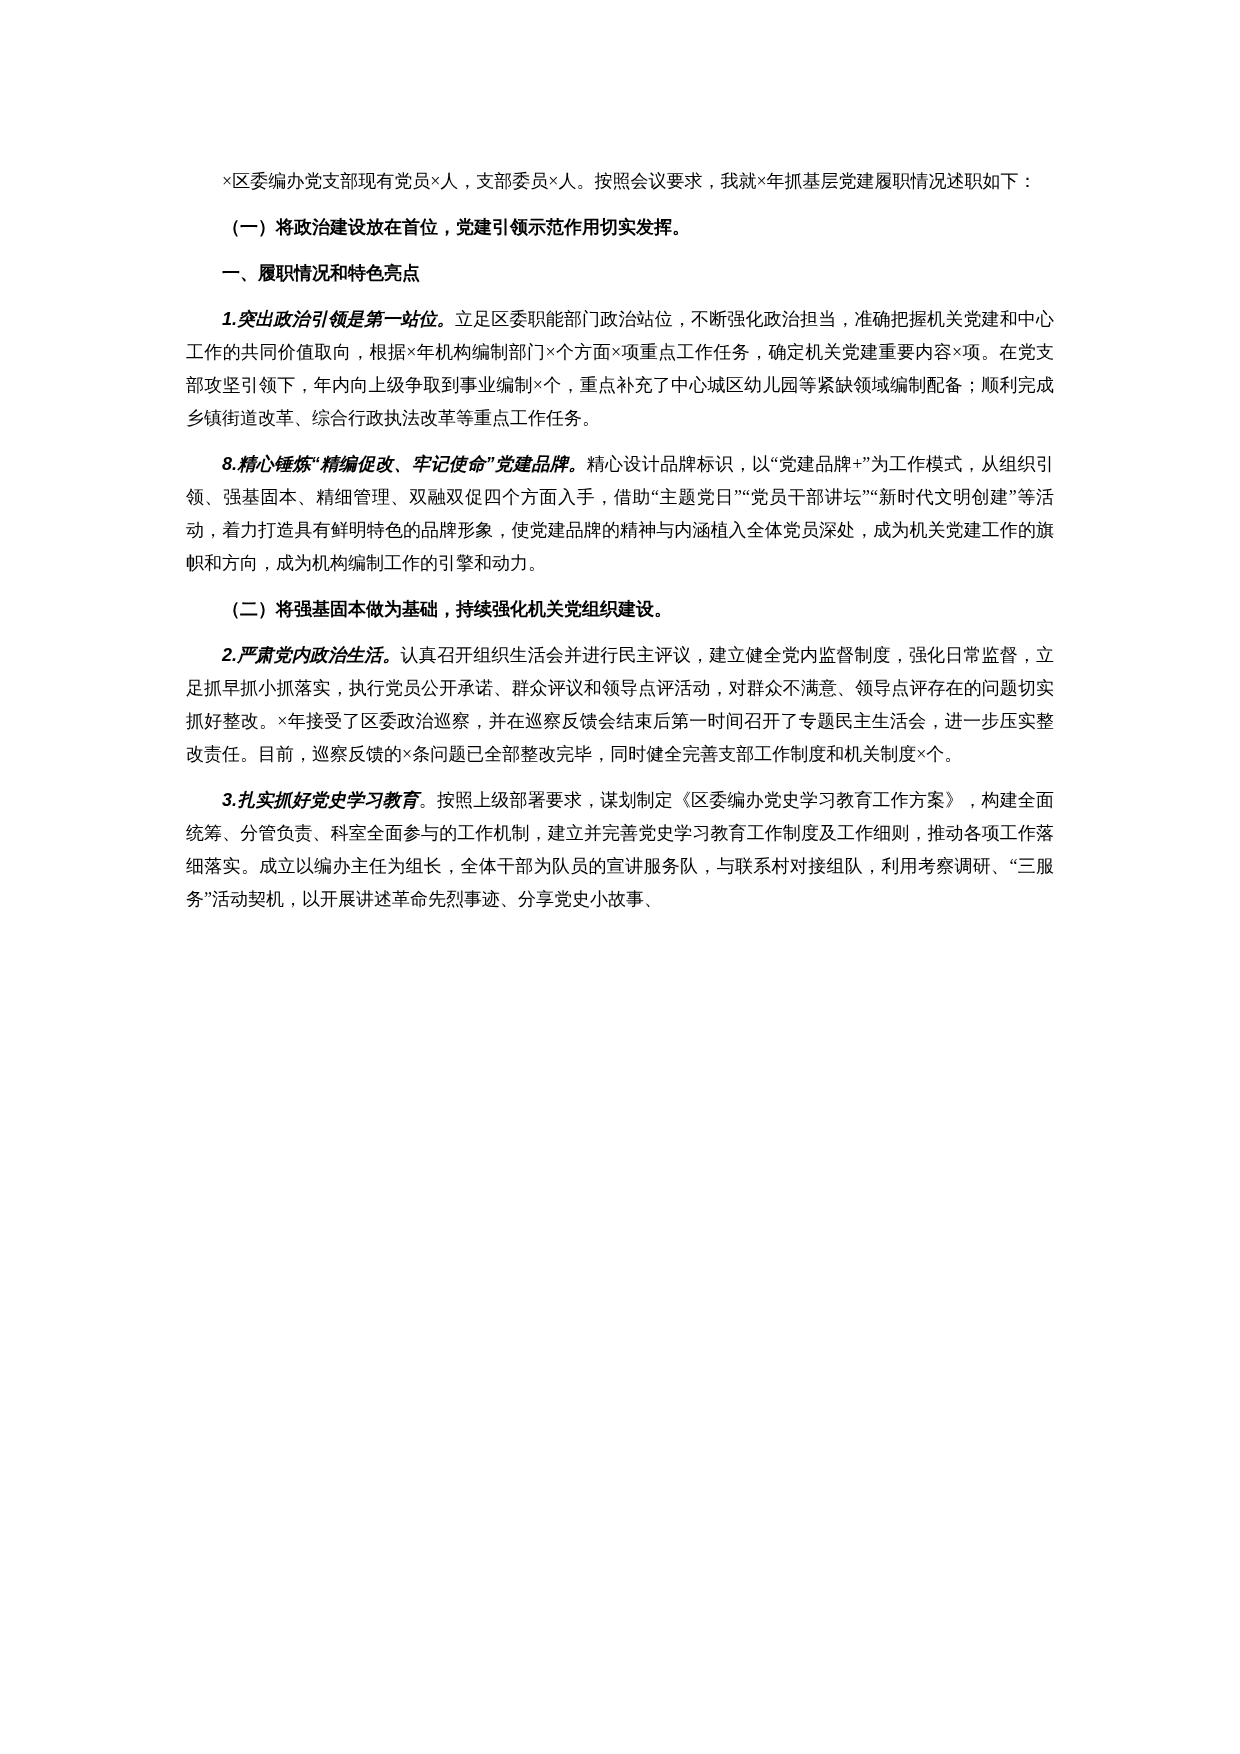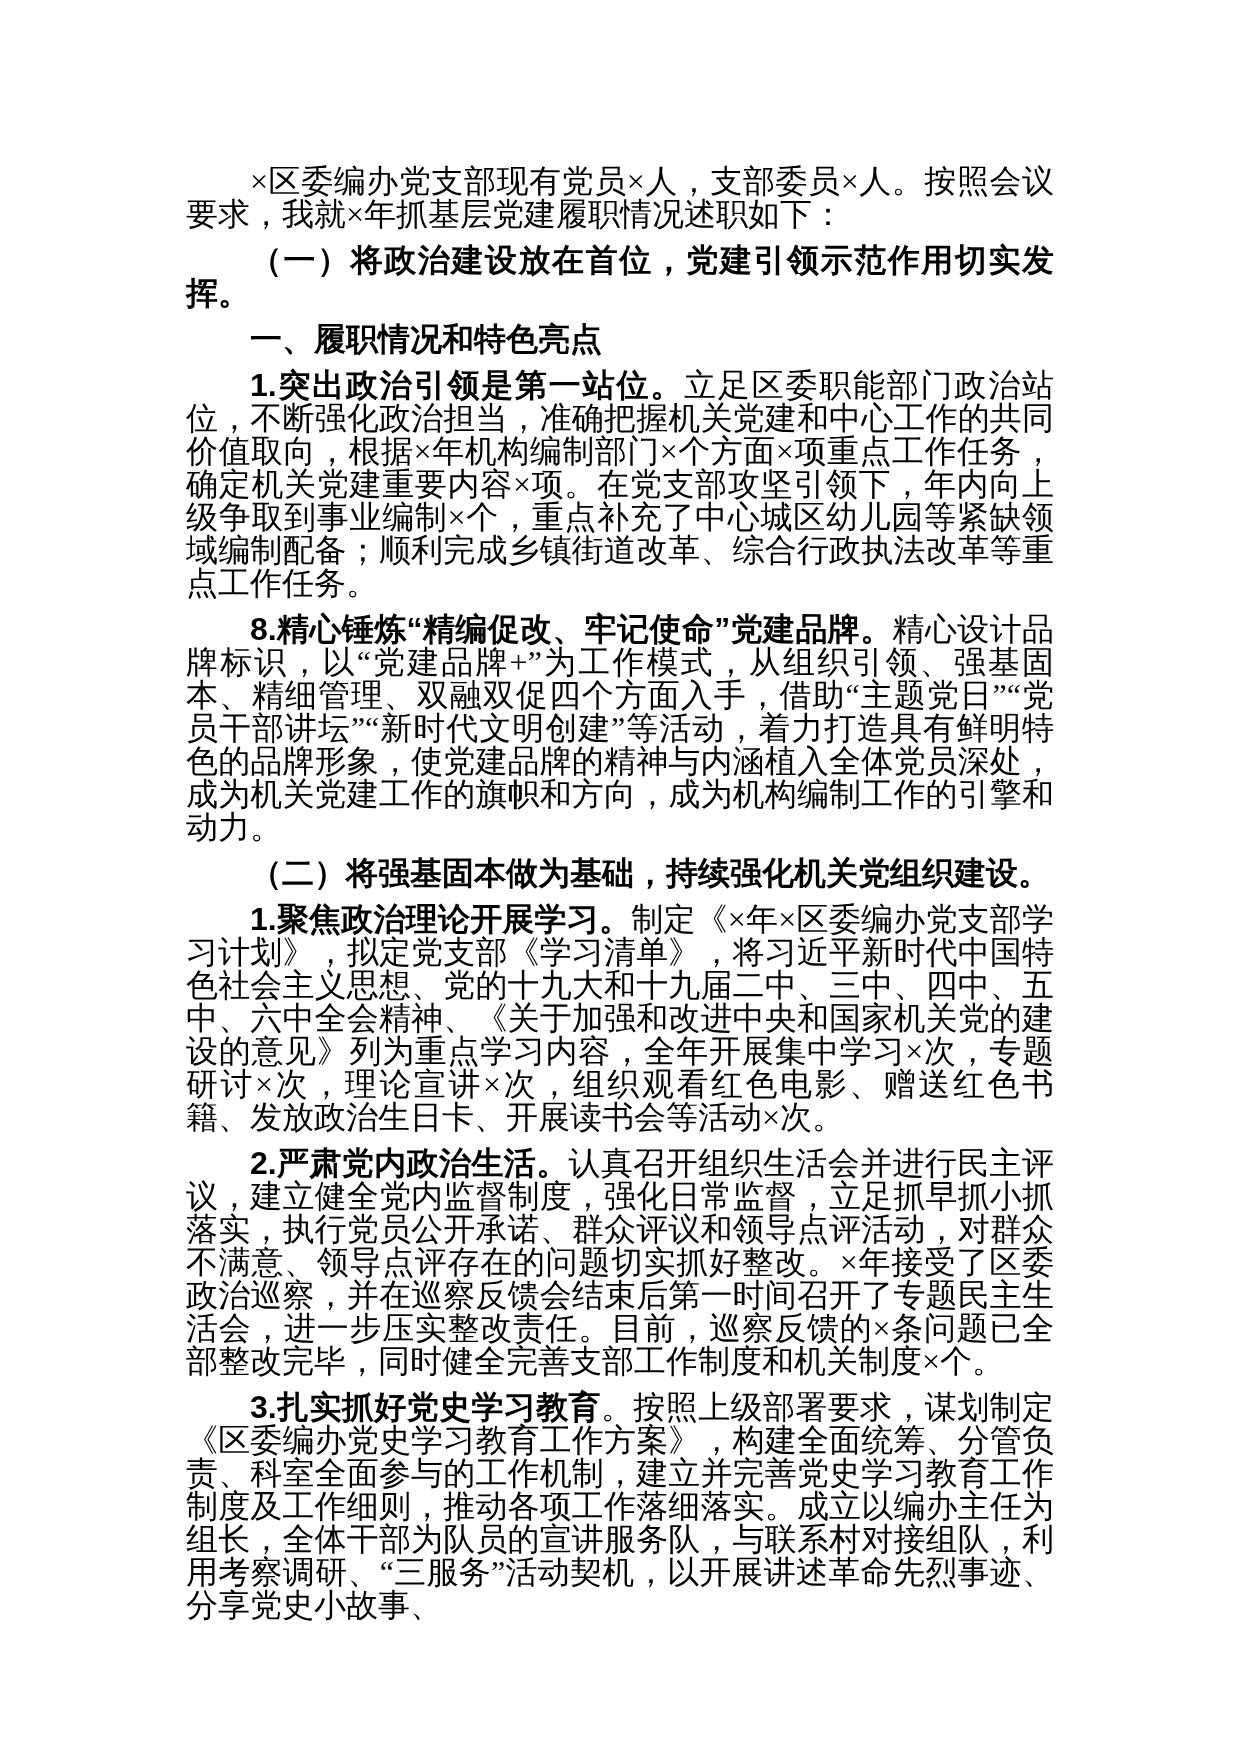--- a/index.html
+++ b/index.html
@@ -16,50 +16,50 @@
     position: relative;
     width: 1240px;
     height: 1754px;
     background: #ffffff;
     box-sizing: border-box;
     padding: 165px 186px 0 186px;
     overflow: hidden;
   }
   .doc {
     color: #000000;
-    font-size: 32px;
+    font-size: 18px;
     line-height: 33px;
   }
   .block {
     margin: 13px 0 0 0;
     text-indent: 2em;
     text-align: justify;
     text-justify: inter-ideograph;
     word-break: break-all;
   }
   .block:first-child {
     margin-top: 0;
   }
   .heading-1, .heading-2 {
     font-weight: bold;
     font-family: "Liberation Sans", "DejaVu Sans", sans-serif;
   }
   .lead {
     font-weight: bold;
     font-family: "Liberation Sans", "DejaVu Sans", sans-serif;
+    font-style: italic;
   }
 </style>
 </head>
 <body>
 
 <div class="page">
   <div class="doc" id="doc-body">
       <p class="block paragraph"><span>×区委编办党支部现有党员×人，支部委员×人。按照会议要求，我就×年抓基层党建履职情况述职如下：</span></p>
       <p class="block heading-2"><span>（一）将政治建设放在首位，党建引领示范作用切实发挥。</span></p>
       <p class="block heading-1"><span>一、履职情况和特色亮点</span></p>
       <p class="block paragraph"><span class="lead">1.突出政治引领是第一站位。</span><span>立足区委职能部门政治站位，不断强化政治担当，准确把握机关党建和中心工作的共同价值取向，根据×年机构编制部门×个方面×项重点工作任务，确定机关党建重要内容×项。在党支部攻坚引领下，年内向上级争取到事业编制×个，重点补充了中心城区幼儿园等紧缺领域编制配备；顺利完成乡镇街道改革、综合行政执法改革等重点工作任务。</span></p>
       <p class="block paragraph"><span class="lead">8.精心锤炼“精编促改、牢记使命”党建品牌。</span><span>精心设计品牌标识，以“党建品牌+”为工作模式，从组织引领、强基固本、精细管理、双融双促四个方面入手，借助“主题党日”“党员干部讲坛”“新时代文明创建”等活动，着力打造具有鲜明特色的品牌形象，使党建品牌的精神与内涵植入全体党员深处，成为机关党建工作的旗帜和方向，成为机构编制工作的引擎和动力。</span></p>
       <p class="block heading-2"><span>（二）将强基固本做为基础，持续强化机关党组织建设。</span></p>
-      <p class="block paragraph"><span class="lead">1.聚焦政治理论开展学习。</span><span>制定《×年×区委编办党支部学习计划》，拟定党支部《学习清单》，将习近平新时代中国特色社会主义思想、党的十九大和十九届二中、三中、四中、五中、六中全会精神、《关于加强和改进中央和国家机关党的建设的意见》列为重点学习内容，全年开展集中学习×次，专题研讨×次，理论宣讲×次，组织观看红色电影、赠送红色书籍、发放政治生日卡、开展读书会等活动×次。</span></p>
       <p class="block paragraph"><span class="lead">2.严肃党内政治生活。</span><span>认真召开组织生活会并进行民主评议，建立健全党内监督制度，强化日常监督，立足抓早抓小抓落实，执行党员公开承诺、群众评议和领导点评活动，对群众不满意、领导点评存在的问题切实抓好整改。×年接受了区委政治巡察，并在巡察反馈会结束后第一时间召开了专题民主生活会，进一步压实整改责任。目前，巡察反馈的×条问题已全部整改完毕，同时健全完善支部工作制度和机关制度×个。</span></p>
       <p class="block paragraph"><span class="lead">3.扎实抓好党史学习教育</span><span>。按照上级部署要求，谋划制定《区委编办党史学习教育工作方案》，构建全面统筹、分管负责、科室全面参与的工作机制，建立并完善党史学习教育工作制度及工作细则，推动各项工作落细落实。成立以编办主任为组长，全体干部为队员的宣讲服务队，与联系村对接组队，利用考察调研、“三服务”活动契机，以开展讲述革命先烈事迹、分享党史小故事、</span></p>
     </div>
 </div>
 
 </body></html>

